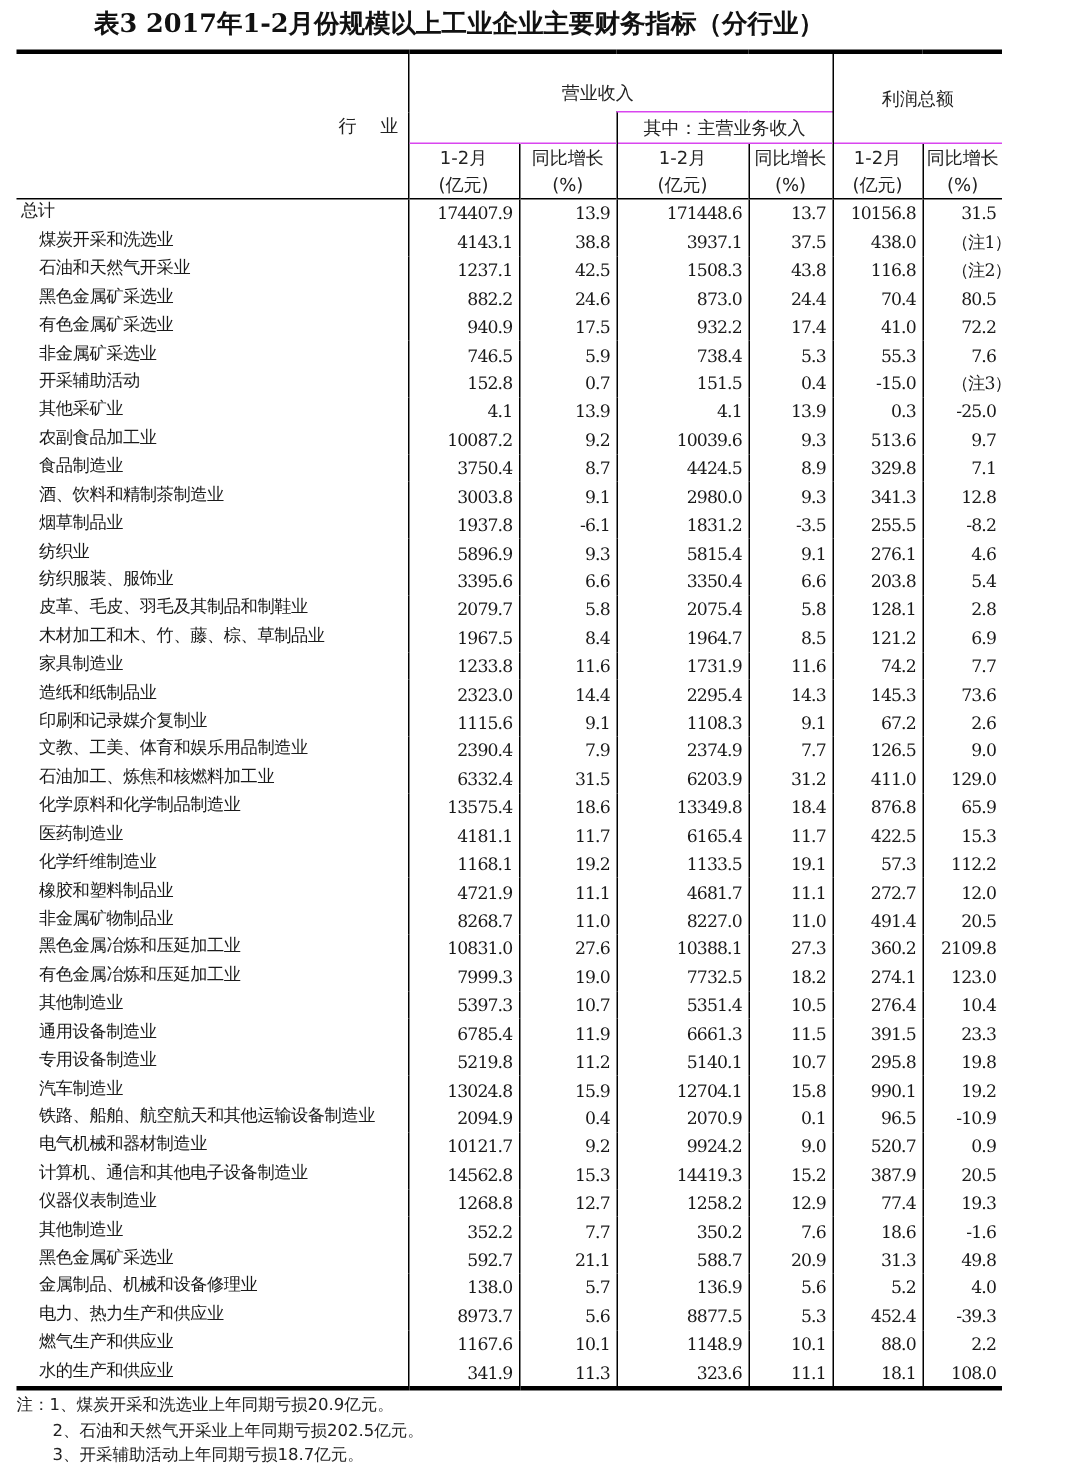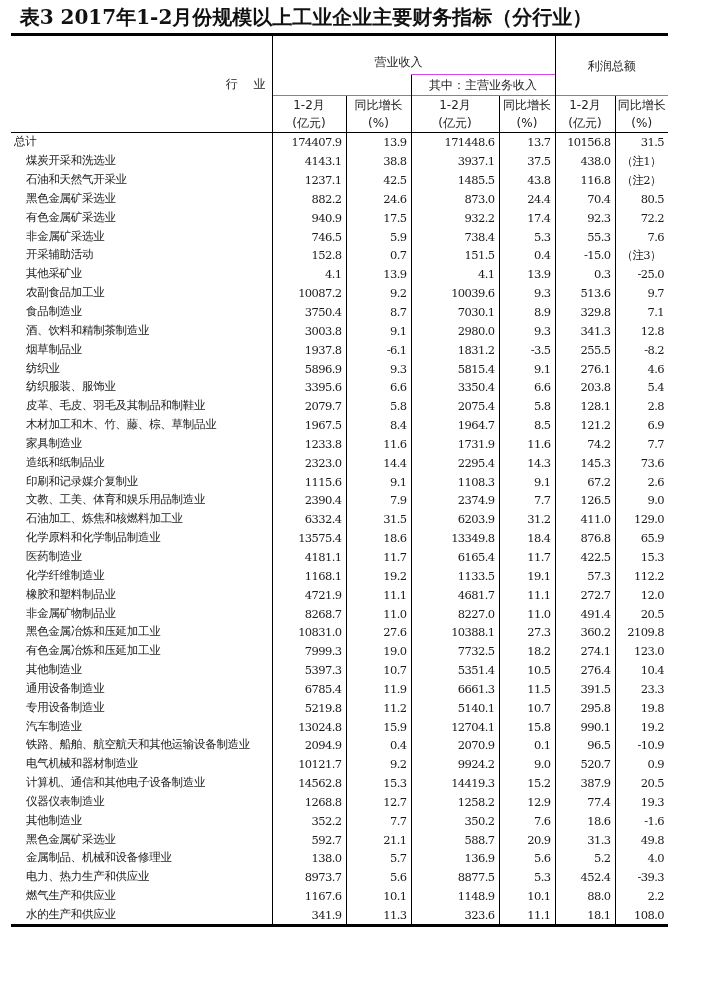--- a/index.html
+++ b/index.html
@@ -1,33 +1,33 @@
 <!DOCTYPE html>
 <html><head>
 <meta charset="utf-8">
 <style>
   html, body { margin:0; padding:0; background:#ffffff; }
   body { width:716px; height:985px; position:relative; overflow:hidden;
          font-family:"DejaVu Sans", sans-serif; color:#1a1a1a; }
   .title { position:absolute; left:0; top:4px; width:612px; text-align:center;
-           font-family:"DejaVu Serif", serif; font-weight:bold; font-size:20px; letter-spacing:0px; color:#111; }
+           font-family:"DejaVu Serif", serif; font-weight:bold; font-size:17px; letter-spacing:0px; color:#111; }
   table.main { position:absolute; left:11px; top:33px; width:657px; border-collapse:collapse;
                table-layout:fixed; font-size:12px; }
   table.main thead tr:first-child th { border-top:3px solid #000; }
   th { font-weight:normal; color:#222; padding:0; line-height:18px; }
   th.ind { text-align:right; letter-spacing:6px; }
   .vl { border-left:1px solid #000; }
   .bt { border-top:1px solid #d946ef; }
   tbody td { height:18.85px; padding:0 4px 0 0; text-align:right; white-space:nowrap;
              font-family:"DejaVu Serif", serif; font-size:11.5px; letter-spacing:-0.6px; line-height:18px; }
   tbody td.name { text-align:left; padding-left:15px; font-family:Liberation Mono, monospace; font-size:11.5px; letter-spacing:-0.3px; }
   tbody tr.total td.name { padding-left:3px; }
   tbody tr:first-child td { border-top:1px solid #000; }
   tbody tr:last-child td { border-bottom:3px solid #000; }
-  td.note-cell { text-align:left; padding-left:6px; }
+  td.note-cell { text-align:left; padding-left:19px; }
   .notes { position:absolute; left:11px; top:929px; font-size:11px; line-height:16.5px; color:#222; }
   .notes .line2 { padding-left:24px; }
 </style>
 </head>
 <body>
 
 <div class="title">表3 2017年1-2月份规模以上工业企业主要财务指标（分行业）</div>
 
 <table class="main">
   <colgroup>
@@ -94,41 +94,41 @@
         <td class="vl">38.8</td>
         <td class="vl">3937.1</td>
         <td class="vl">37.5</td>
         <td class="vl">438.0</td>
         <td class="vl note-cell">（注1）</td>
       </tr>
       <tr>
         <td class="name">石油和天然气开采业</td>
         <td class="vl">1237.1</td>
         <td class="vl">42.5</td>
-        <td class="vl">1485.5</td>
+        <td class="vl">1508.3</td>
         <td class="vl">43.8</td>
         <td class="vl">116.8</td>
         <td class="vl note-cell">（注2）</td>
       </tr>
       <tr>
         <td class="name">黑色金属矿采选业</td>
         <td class="vl">882.2</td>
         <td class="vl">24.6</td>
         <td class="vl">873.0</td>
         <td class="vl">24.4</td>
         <td class="vl">70.4</td>
         <td class="vl">80.5</td>
       </tr>
       <tr>
         <td class="name">有色金属矿采选业</td>
         <td class="vl">940.9</td>
         <td class="vl">17.5</td>
         <td class="vl">932.2</td>
         <td class="vl">17.4</td>
-        <td class="vl">92.3</td>
+        <td class="vl">41.0</td>
         <td class="vl">72.2</td>
       </tr>
       <tr>
         <td class="name">非金属矿采选业</td>
         <td class="vl">746.5</td>
         <td class="vl">5.9</td>
         <td class="vl">738.4</td>
         <td class="vl">5.3</td>
         <td class="vl">55.3</td>
         <td class="vl">7.6</td>
@@ -157,21 +157,21 @@
         <td class="vl">9.2</td>
         <td class="vl">10039.6</td>
         <td class="vl">9.3</td>
         <td class="vl">513.6</td>
         <td class="vl">9.7</td>
       </tr>
       <tr>
         <td class="name">食品制造业</td>
         <td class="vl">3750.4</td>
         <td class="vl">8.7</td>
-        <td class="vl">7030.1</td>
+        <td class="vl">4424.5</td>
         <td class="vl">8.9</td>
         <td class="vl">329.8</td>
         <td class="vl">7.1</td>
       </tr>
       <tr>
         <td class="name">酒、饮料和精制茶制造业</td>
         <td class="vl">3003.8</td>
         <td class="vl">9.1</td>
         <td class="vl">2980.0</td>
         <td class="vl">9.3</td>
@@ -454,13 +454,16 @@
         <td class="vl">11.3</td>
         <td class="vl">323.6</td>
         <td class="vl">11.1</td>
         <td class="vl">18.1</td>
         <td class="vl">108.0</td>
       </tr>
     </tbody>
 </table>
 
 <div class="notes">
+  <div>注：1、煤炭开采和洗选业上年同期亏损20.9亿元。</div>
+  <div class="line2">2、石油和天然气开采业上年同期亏损202.5亿元。</div>
+  <div class="line2">3、开采辅助活动上年同期亏损18.7亿元。</div>
 </div>
 
 </body></html>

